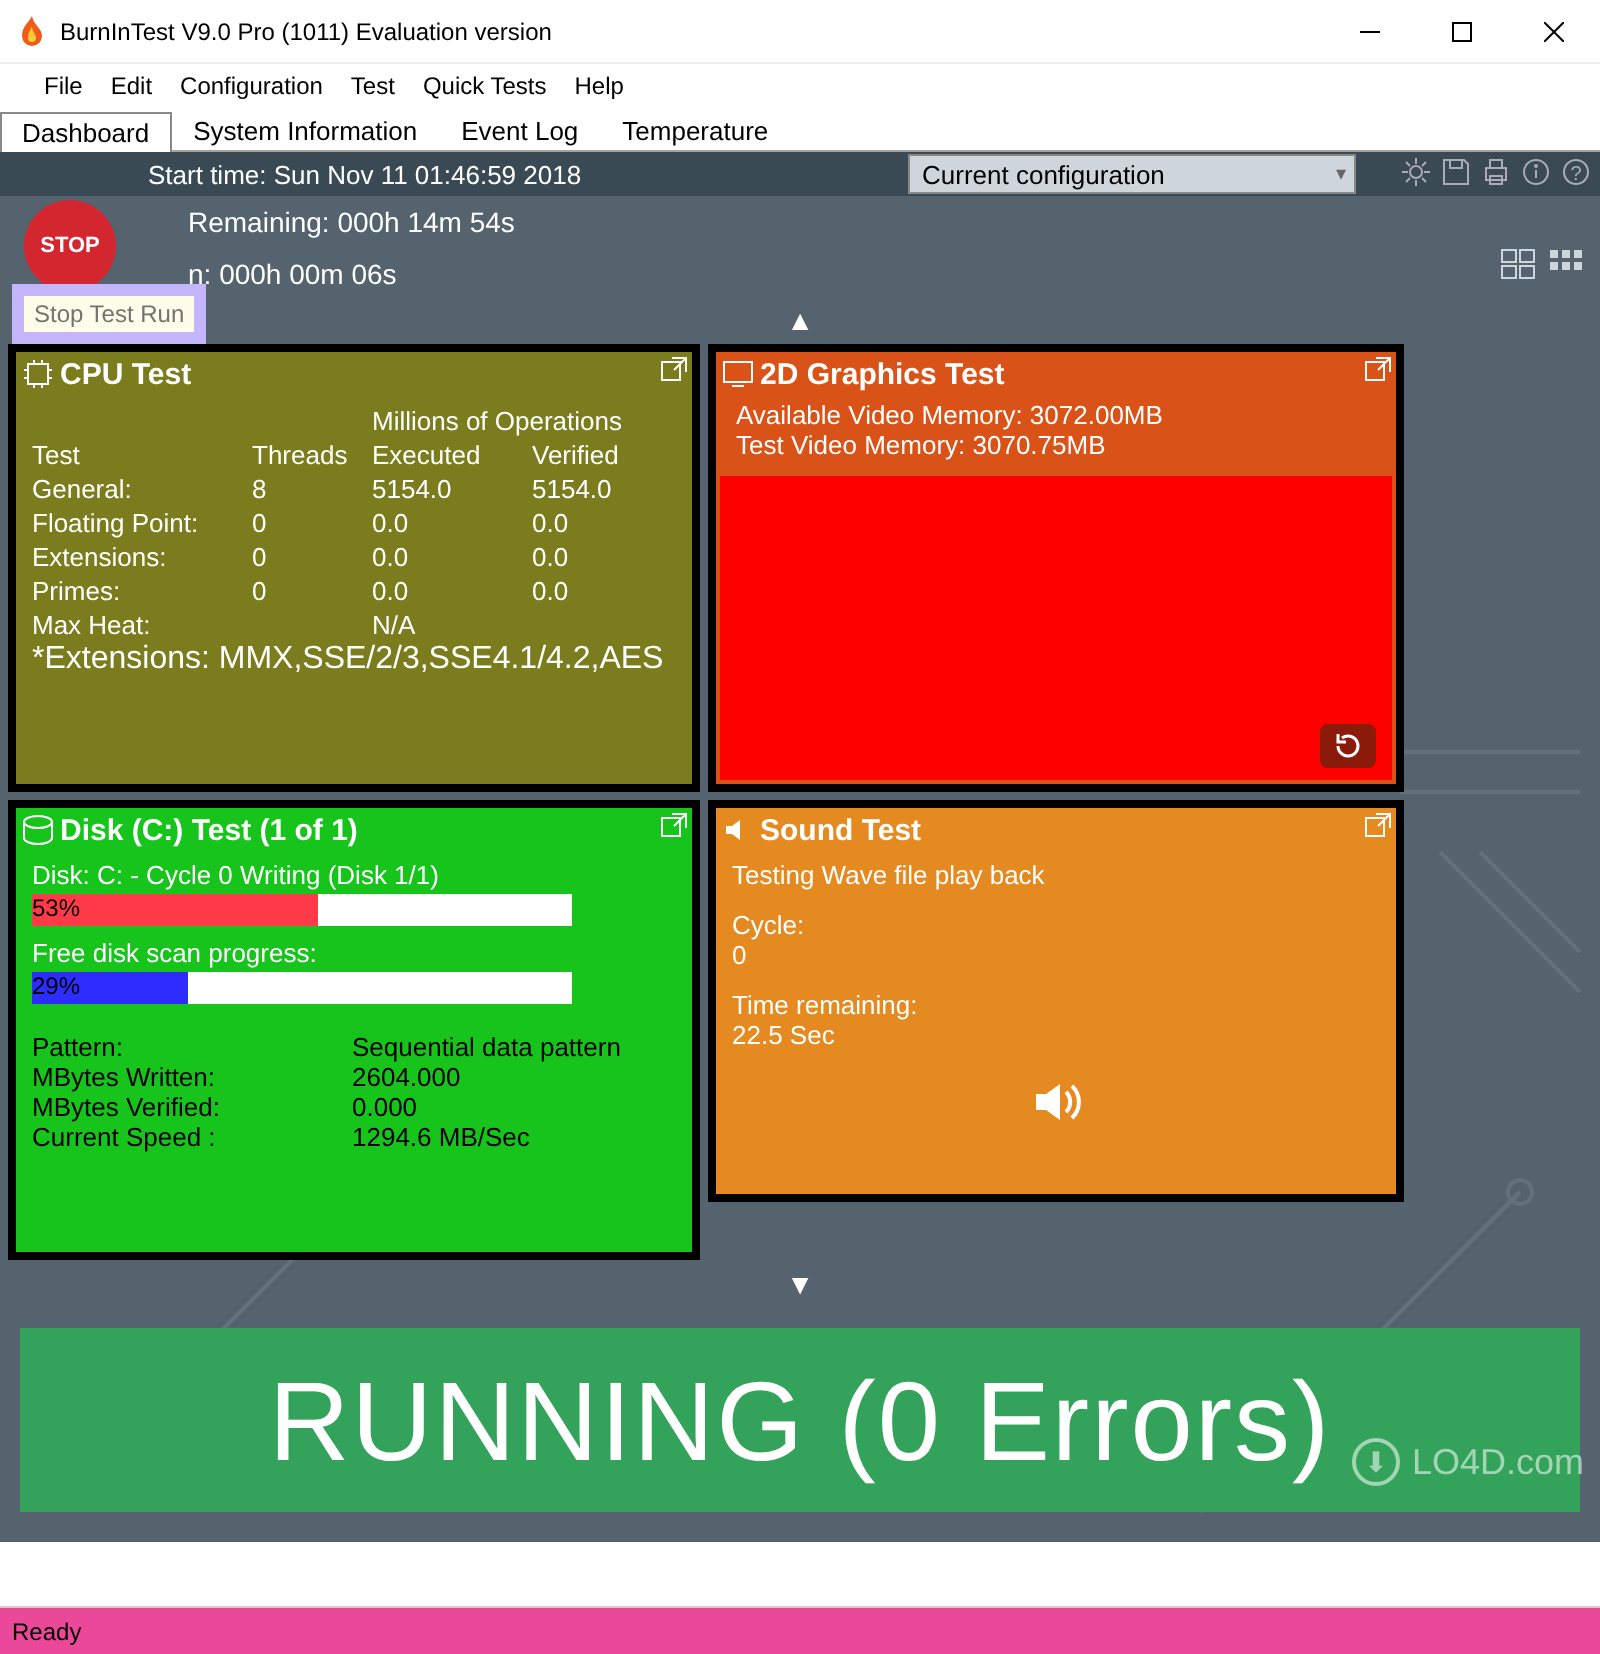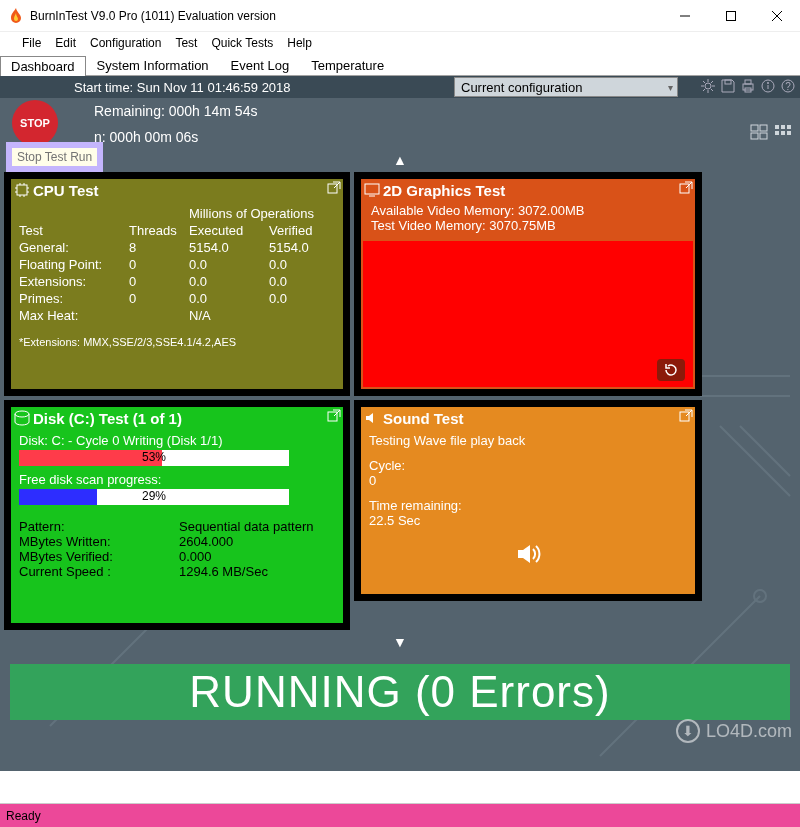--- a/index.html
+++ b/index.html
@@ -36,53 +36,53 @@
 .stopbtn { position: absolute; left: 12px; top: 24px; width: 46px; height: 46px; border-radius: 50%; background: #d3262f; display: flex; align-items: center; justify-content: center; color: #fff; font-weight: bold; font-size: 11px; z-index: 10; }
 .tooltip { position: absolute; left: 6px; top: 66px; background: #fffde9; border: 6px solid #c4b5fd; padding: 2px 5px; font-size: 12px; color: #737373; z-index: 11; }
 
 .viewicons { position: absolute; right: 8px; top: 48px; display: flex; gap: 6px; }
 .viewicons svg { width: 18px; height: 16px; }
 
 .up-arrow { position: absolute; left: 50%; top: 76px; transform: translateX(-50%); color: #fff; font-size: 14px; }
 
 .panels { position: absolute; top: 96px; left: 0; right: 0; display: grid; grid-template-columns: 346px 348px; gap: 4px; padding: 0 4px; }
 
-.panel { position: relative; border: 7px solid #000000; color: #fff; font-size: 13px; }
+.panel { position: relative; border: 4px solid #000000; color: #fff; font-size: 13px; }
 .panel .phead { height: 22px; display: flex; align-items: center; font-weight: bold; font-size: 15px; padding-left: 22px; }
 .panel .picon { position: absolute; left: 2px; top: 2px; width: 18px; height: 18px; }
 .panel .popout { position: absolute; right: 2px; top: 2px; width: 14px; height: 14px; }
 .panel .pbody { padding: 4px 8px 6px 8px; }
 
 .cpu { background: #7b7c1e; height: 224px; }
 .cpu table { width: 100%; font-size: 13px; border-collapse: collapse; }
 .cpu th { text-align: left; font-weight: normal; padding: 1px 0; }
 .cpu td { padding: 1px 0; }
-.cpu .note { margin-top: 12px; font-size: 11px; }
+.cpu .note { font-size: 16px; }
 
 .gfx { background: #d95218; height: 224px; }
 .gfx .pbody { padding: 2px 10px; font-size: 13px; }
 .gfx .canvas { position: absolute; top: 62px; left: 2px; right: 2px; bottom: 2px; background: #ff0000; }
 .gfx .spinner { position: absolute; right: 10px; bottom: 8px; width: 28px; height: 22px; background: #8b1a0a; border-radius: 4px; display:flex; align-items:center; justify-content:center; }
 
 .disk { background: #17c41c; height: 230px; color: #000; }
 .disk .phead { color: #fff; }
 .progress { height: 16px; background: #fff; position: relative; margin: 2px 0 6px 0; width: 270px; }
 .progress .bar { position: absolute; top: 0; bottom: 0; left: 0; }
-.progress .txt { position: absolute; width: 100%; text-align: center; font-size: 12px; color: #000; top: 0; }
+.progress .txt { position: absolute; width: 100%; text-align: left; font-size: 12px; color: #000; top: 0; }
 .disk .row { display: flex; }
 .disk .row .lbl { width: 160px; }
 
 .sound { background: #e58a20; height: 201px; }
 .sound .row { display: flex; margin: 10px 0; flex-direction: column; }
 .sound .row .lbl { width: 170px; }
 .sound .spk { text-align: center; margin-top: 8px; }
 
 .down-arrow { position: absolute; left: 50%; top: 558px; transform: translateX(-50%); color: #fff; font-size: 14px; }
 
-.status-banner { position: absolute; left: 10px; right: 10px; top: 588px; height: 56px; background: #33a35b; display: flex; align-items: center; justify-content: center; color: #fff; font-size: 44px; letter-spacing: 1px; }
+.status-banner { position: absolute; left: 10px; right: 10px; top: 588px; height: 92px; background: #33a35b; display: flex; align-items: center; justify-content: center; color: #fff; font-size: 56px; letter-spacing: 1px; }
 
 .statusbar { position: absolute; bottom: 0; left: 0; right: 0; height: 24px; border-top: 1px solid #ccc; display: flex; align-items: center; padding-left: 6px; font-size: 12px; color: #000; background: #ec4899; }
 
 .watermark { position: absolute; right: 8px; bottom: 28px; font-size: 18px; color: rgba(255,255,255,0.55); display: flex; align-items: center; gap: 6px; z-index: 50; }
 .watermark .dl { width: 24px; height: 24px; border: 2px solid rgba(255,255,255,0.55); border-radius: 50%; display:flex; align-items:center; justify-content:center; font-size:14px;}
 </style>
 </head>
 <body>
 
 <div class="titlebar">

